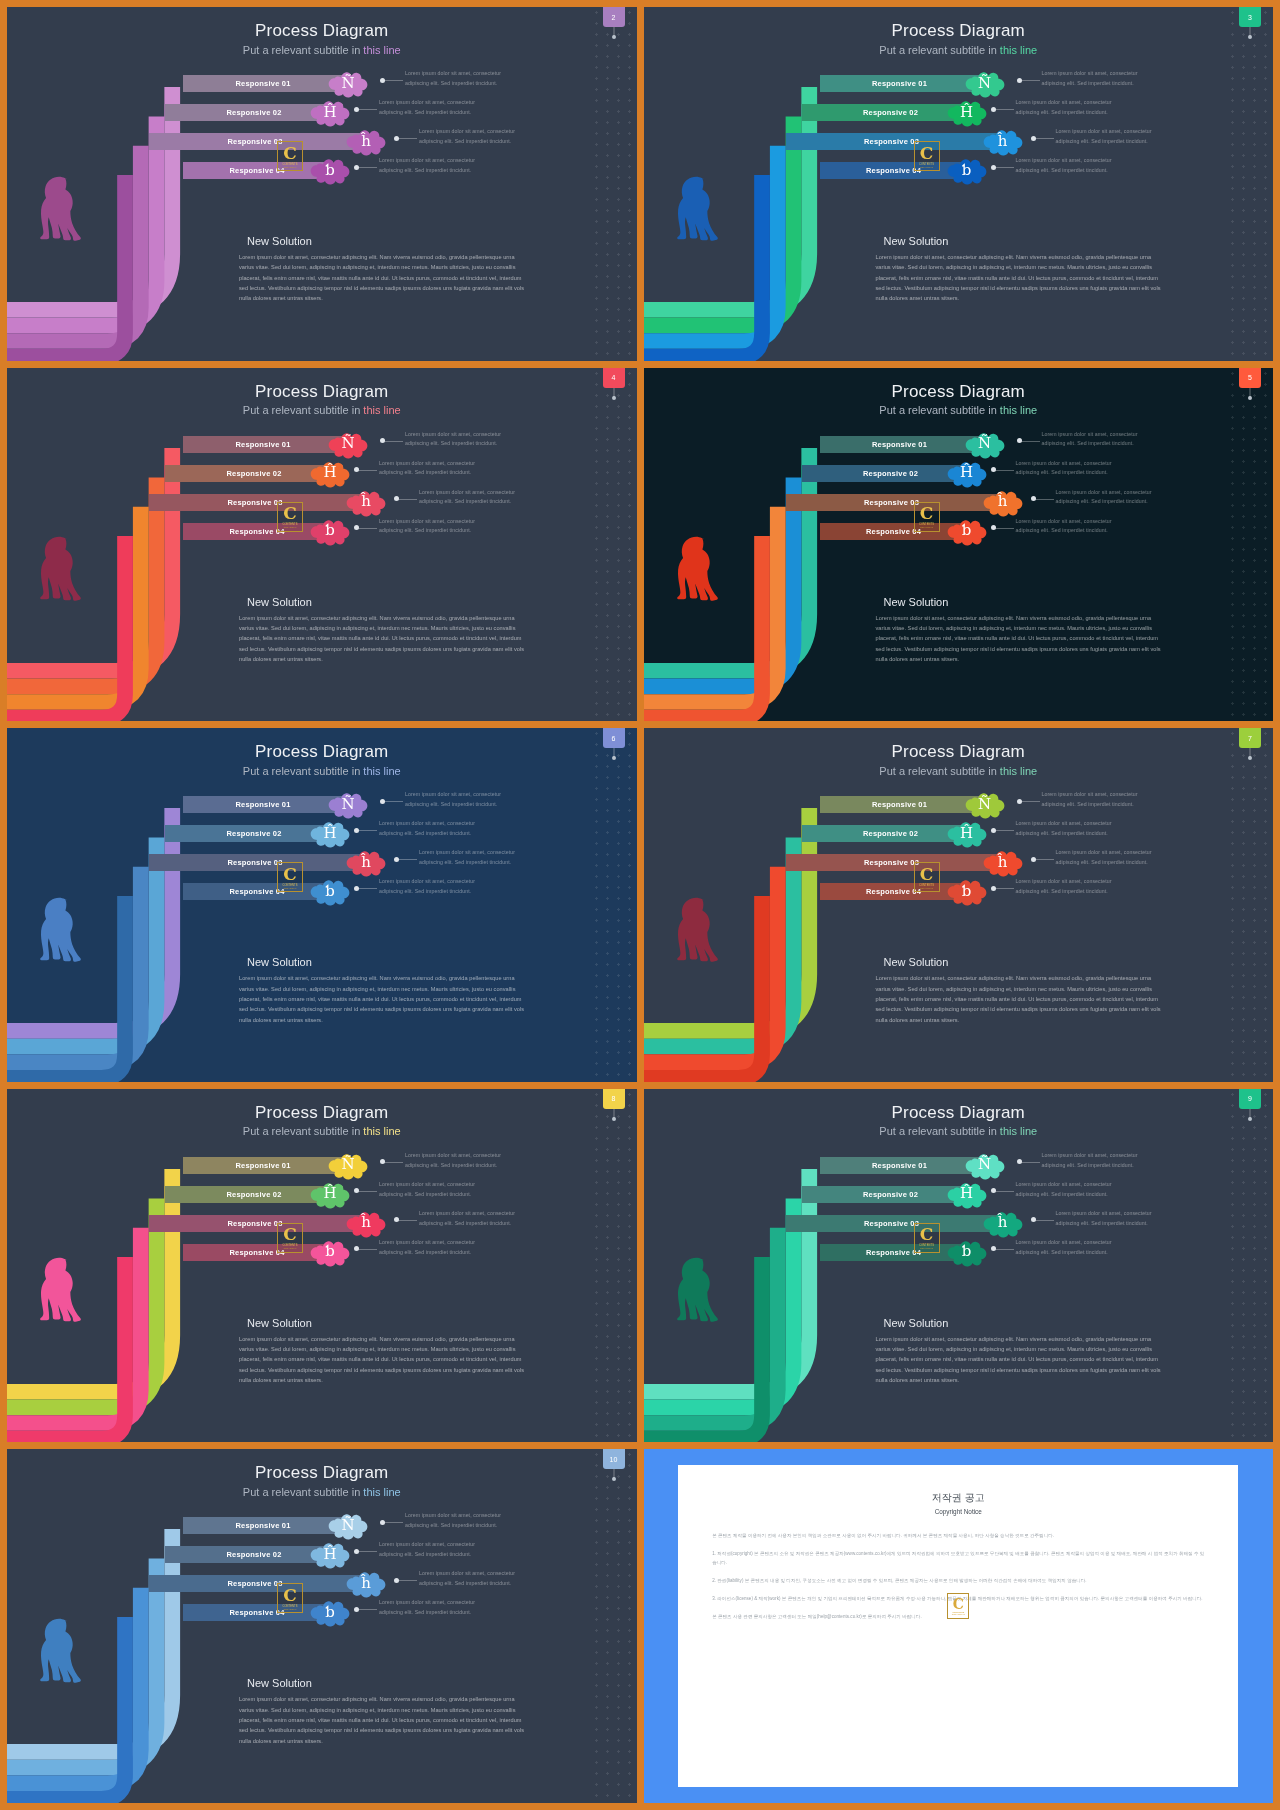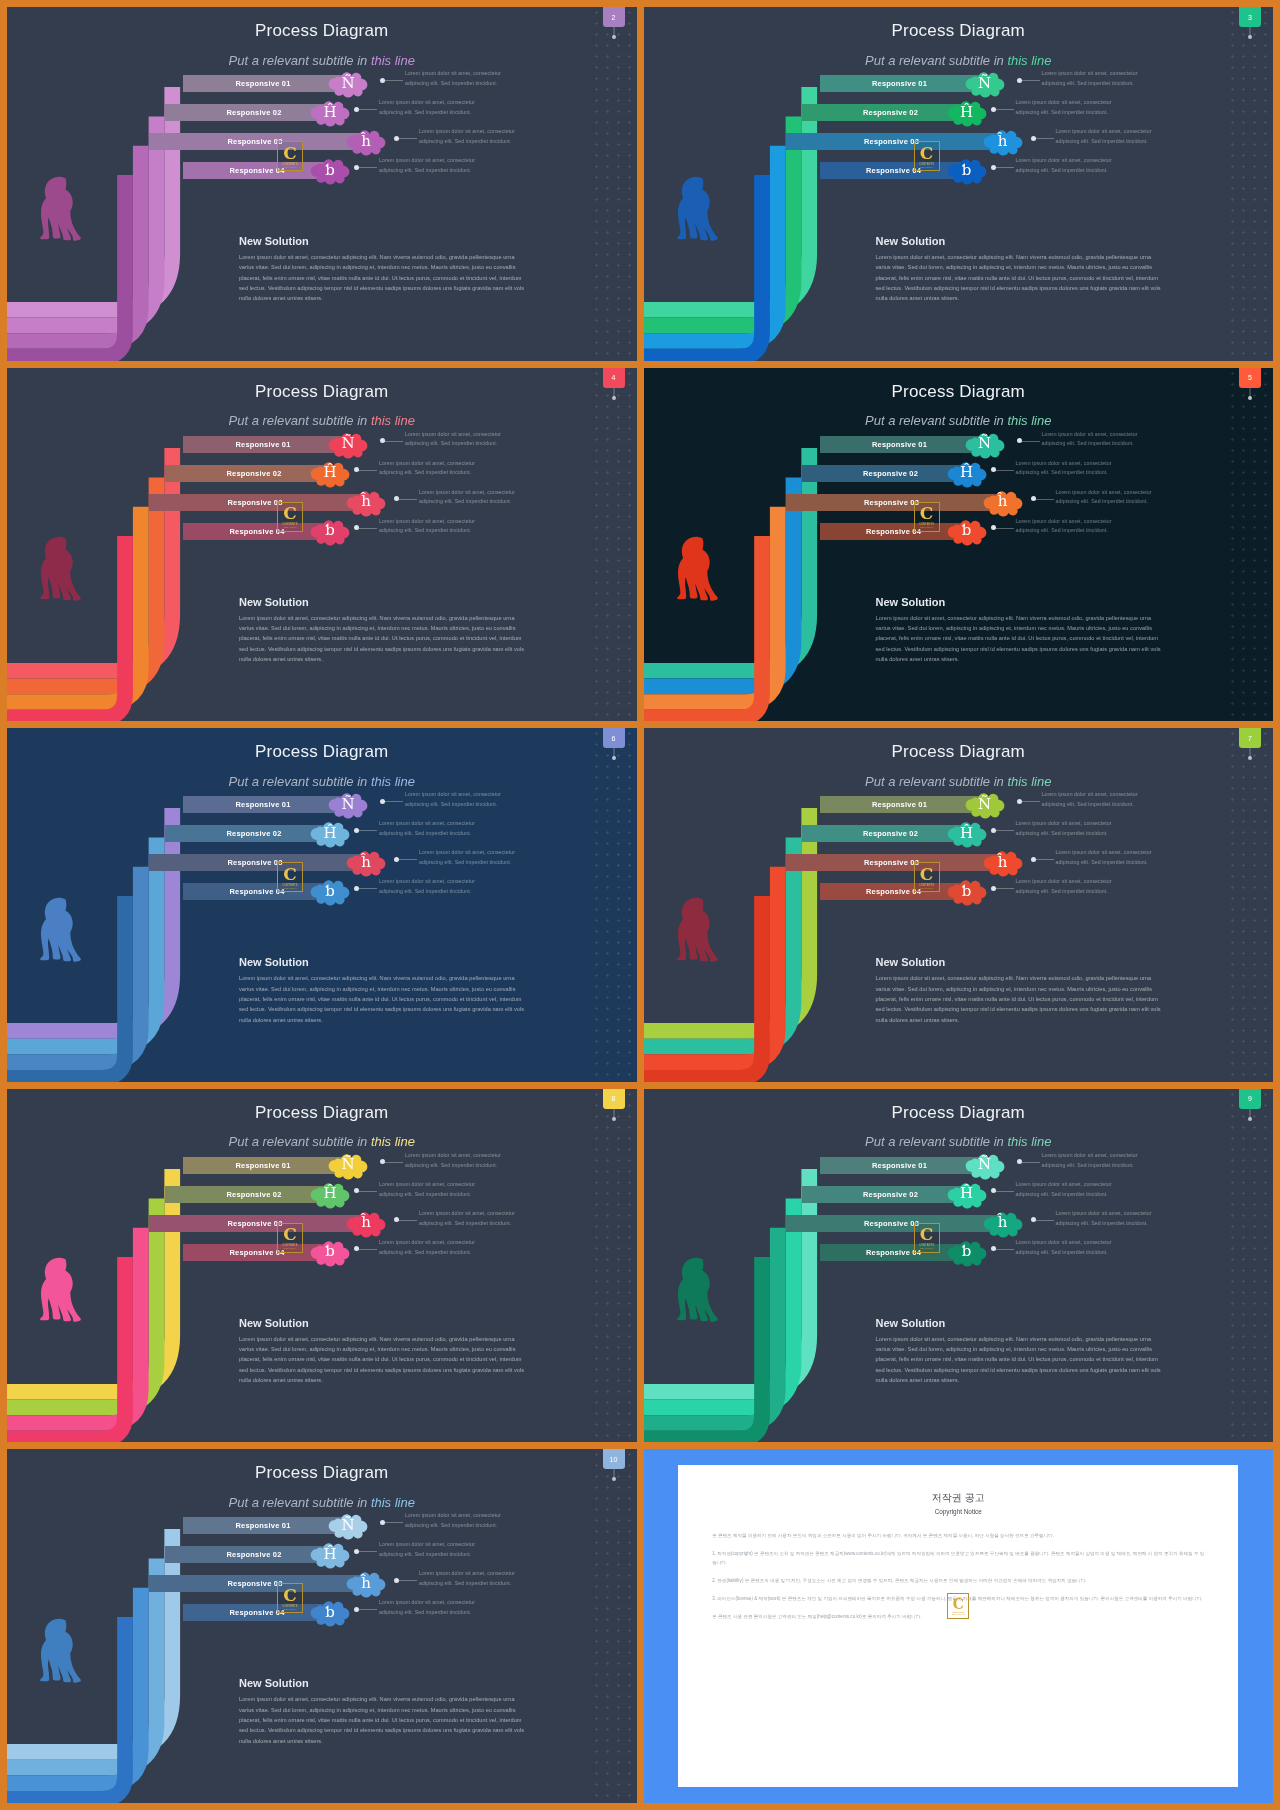--- a/index.html
+++ b/index.html
@@ -53,21 +53,21 @@
     width: 4px; height: 4px; border-radius: 50%;
     background: #b9c2cc;
   }
   
   .hdr { position: absolute; top: 14px; left: 0; width: 100%; text-align: center; z-index: 6; }
   .hdr h1 {
     font-size: 17px; font-weight: 400; color: #f0f2f5;
     letter-spacing: .2px; line-height: 1.15;
   }
   .hdr .sub {
-    margin-top: 12px; font-size: 13px; color: #aeb6c2; font-weight: 400; font-style: italic;
+    margin-top: 3px; font-size: 11px; color: #aeb6c2; font-weight: 400;
   }
   .hdr .sub .hi { color: #7fd4b5; }
   
   .pipes { position: absolute; inset: 0; z-index: 1; }
   .pipes svg { width: 100%; height: 100%; display: block; }
   
   .rows { position: absolute; left: 0; top: 68px; width: 100%; z-index: 4; }
   .row {
     position: relative;
     height: 17px;
@@ -102,21 +102,21 @@
     content: ""; position: absolute; left: -3px; top: -2.5px;
     width: 5px; height: 5px; border-radius: 50%; background: #dfe4ea;
   }
   .callout p {
     font-size: 5.2px; line-height: 1.9; color: rgba(255,255,255,.40);
     letter-spacing: .1px;
   }
   
   .sol { position: absolute; z-index: 6; }
   .sol h2 {
-    font-size: 11px; font-weight: 700; color: #e7eaef; margin-bottom: 5px;
+    font-size: 11px; font-weight: 400; color: #e7eaef; margin-bottom: 5px; margin-left: 8px;
   }
   .sol p {
     font-size: 5.6px; line-height: 1.85; color: rgba(255,255,255,.55);
     letter-spacing: .05px;
   }
   
   .seal {
     position: absolute; z-index: 7;
     width: 26px; height: 30px;
     border: 1px solid #b8912f;

